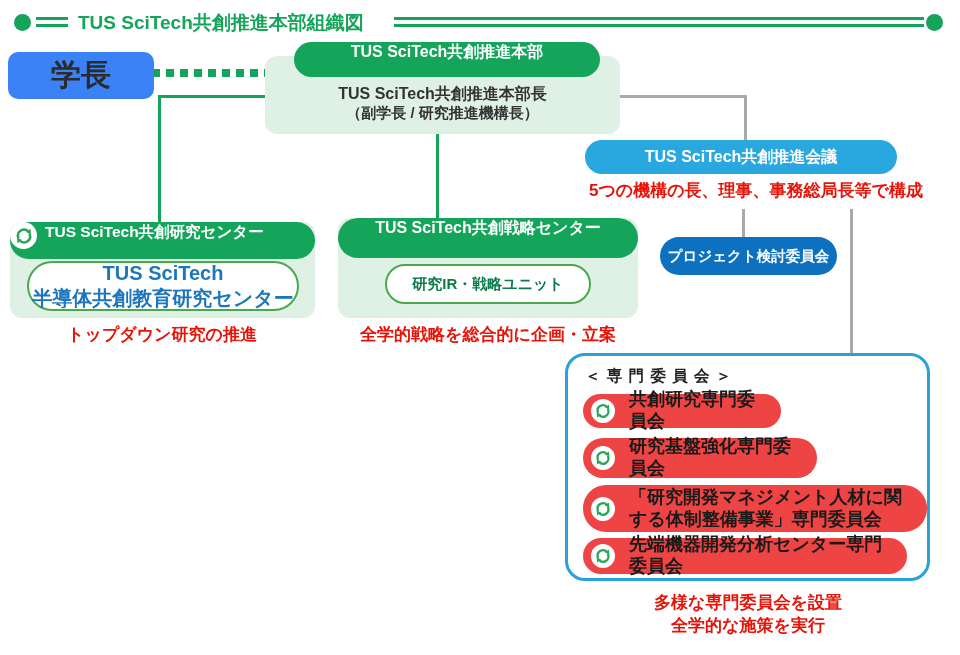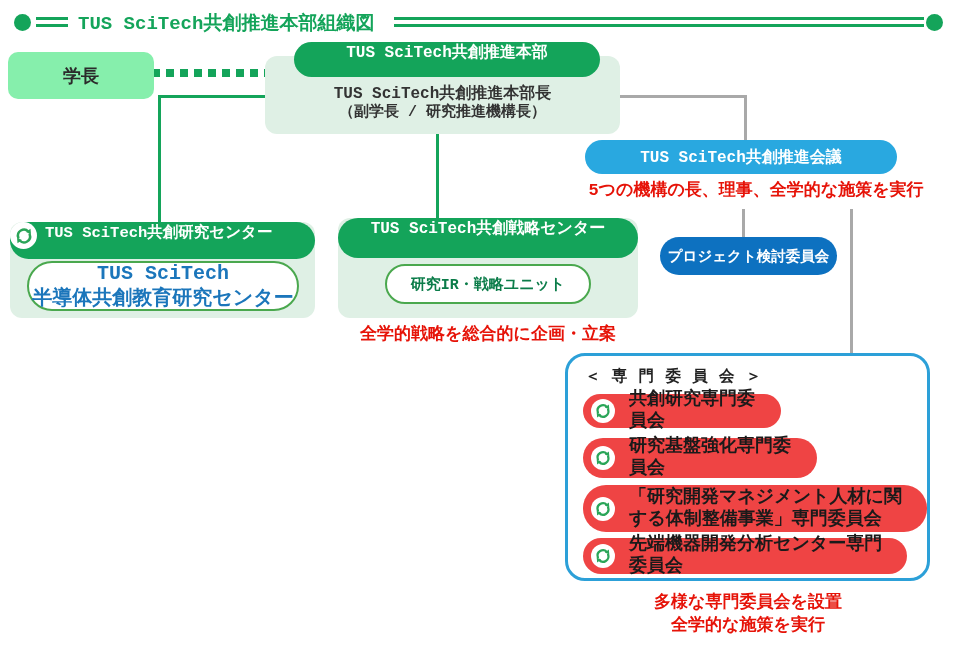--- a/index.html
+++ b/index.html
@@ -1,31 +1,31 @@
 <!DOCTYPE html>
 <html><head>
 <meta charset="utf-8">
 <style>
   html,body{margin:0;padding:0;background:#fff;}
   .canvas{
     position:relative;width:960px;height:655px;background:#fff;overflow:hidden;
-    font-family:Liberation Mono, monospace;font-weight:bold;
+    font-family:Liberation Sans, sans-serif;font-weight:bold;
   }
   .abs{position:absolute;}
   
   .title-dot{width:17px;height:17px;border-radius:50%;background:#14a45a;}
   .dbl-line{height:10px;border-top:3px solid #14a45a;border-bottom:3px solid #14a45a;box-sizing:border-box;}
   .title-text{color:#14a45a;font-size:19px;white-space:nowrap;}
   
   .soft-box{background:#dff0e5;border-radius:12px;}
   .green-pill{background:#14a45a;border-radius:20px;color:#fff;display:flex;justify-content:center;font-size:16px;white-space:nowrap;}
   .blue-pill{background:#29a8e0;border-radius:17px;color:#fff;display:flex;align-items:center;justify-content:center;font-size:16px;white-space:nowrap;}
   .darkblue-pill{background:#0d71c0;border-radius:19px;color:#fff;display:flex;align-items:center;justify-content:center;font-size:14.5px;white-space:nowrap;}
   .white-pill{background:#fff;border:2.5px solid #4aa84e;border-radius:26px;display:flex;flex-direction:column;align-items:center;justify-content:center;box-sizing:border-box;}
-  .president-box{background:#86efac;border-radius:10px;display:flex;align-items:center;justify-content:center;font-size:18px;color:#2b2b2b;}
+  .president-box{background:#3b82f6;border-radius:10px;display:flex;align-items:center;justify-content:center;font-size:30px;color:#2b2b2b;}
   .red-note{color:#e61308;font-size:17px;text-align:center;line-height:1.35;}
   
   .line-green{background:#14a45a;}
   .line-gray{background:#a9a9a9;}
   .dotted-green{height:8px;background:repeating-linear-gradient(90deg,#14a45a 0 8px,transparent 8px 14px);}
   
   .committee-panel{background:#fff;border:3px solid #2ca0d8;border-radius:20px;box-sizing:border-box;}
   .committee-header{color:#222;font-size:15.5px;letter-spacing:1px;white-space:nowrap;}
   .committee-item{background:#ef4444;border-radius:18px;display:flex;align-items:center;padding:0 12px 0 8px;box-sizing:border-box;font-size:18px;color:#1a1a1a;line-height:1.2;gap:6px;}
   .committee-item .txt{flex:1;}
@@ -67,38 +67,39 @@
     <span>TUS SciTech共創推進本部</span>
   </div>
   <div class="abs hq-head" style="left:265px;top:84px;width:355px;">
     <div class="l1">TUS SciTech共創推進本部長</div>
     <div class="l2">（副学長 / 研究推進機構長）</div>
   </div>
 
   <div class="abs blue-pill" style="left:585px;top:140px;width:312px;height:34px;">
     <span>TUS SciTech共創推進会議</span>
   </div>
-  <div class="abs red-note" style="left:572px;top:180px;width:368px;">5つの機構の長、理事、全学的な施策を実行</div>
+  <div class="abs red-note" style="left:572px;top:180px;width:368px;">5つの機構の長、理事、事務総局長等で構成</div>
 
   <div class="abs soft-box" style="left:10px;top:222px;width:305px;height:96px;"></div>
   <div class="abs green-pill" style="left:10px;top:222px;width:305px;height:37px;border-radius:19px;justify-content:flex-start;padding-left:0;box-sizing:border-box;">
     <span class="icon-circle mr8">
       <svg class="recycle" width="20" height="20" viewBox="0 0 24 24">
         <path d="M5.2 14 A 7.2 7.2 0 0 1 17.2 6.6" fill="none" stroke="#2aa558" stroke-width="3" stroke-linecap="round"></path>
         <polygon points="19.8,3.2 20.4,9.6 14.4,7.2" fill="#2aa558"></polygon>
         <path d="M18.8 10 A 7.2 7.2 0 0 1 6.8 17.4" fill="none" stroke="#2aa558" stroke-width="3" stroke-linecap="round"></path>
         <polygon points="4.2,20.8 3.6,14.4 9.6,16.8" fill="#2aa558"></polygon>
       </svg>
     </span>
     <span style="font-size:15.5px;">TUS SciTech共創研究センター</span>
   </div>
   <div class="abs white-pill" style="left:27px;top:261px;width:272px;height:50px;">
     <div class="sub-blue">TUS SciTech</div>
     <div class="sub-blue">半導体共創教育研究センター</div>
   </div>
+  <div class="abs red-note" style="left:12px;top:324px;width:300px;">トップダウン研究の推進</div>
 
   <div class="abs soft-box" style="left:338px;top:218px;width:300px;height:100px;"></div>
   <div class="abs green-pill" style="left:338px;top:218px;width:300px;height:40px;border-radius:20px;">
     <span>TUS SciTech共創戦略センター</span>
   </div>
   <div class="abs white-pill" style="left:385px;top:264px;width:206px;height:40px;">
     <span class="sub-green">研究IR・戦略ユニット</span>
   </div>
   <div class="abs red-note" style="left:338px;top:324px;width:300px;">全学的戦略を総合的に企画・立案</div>
 

